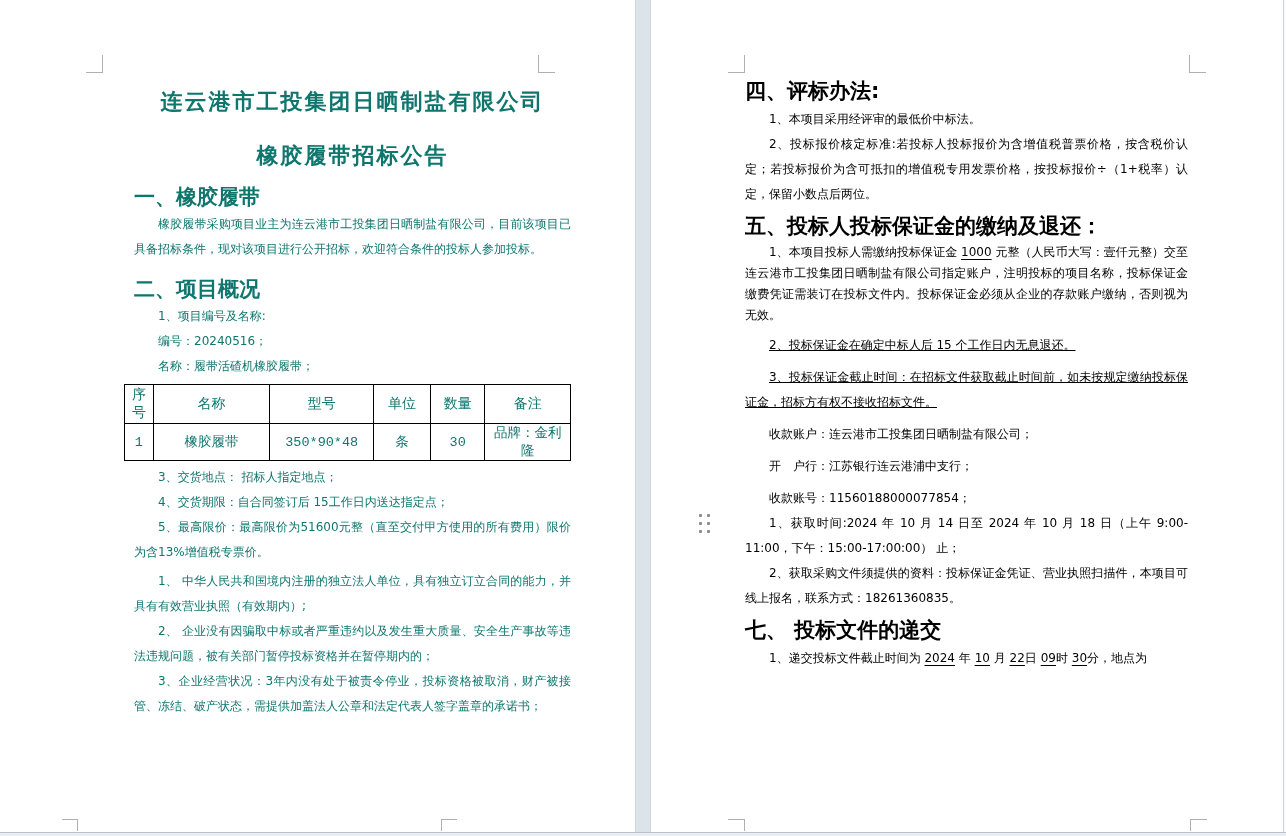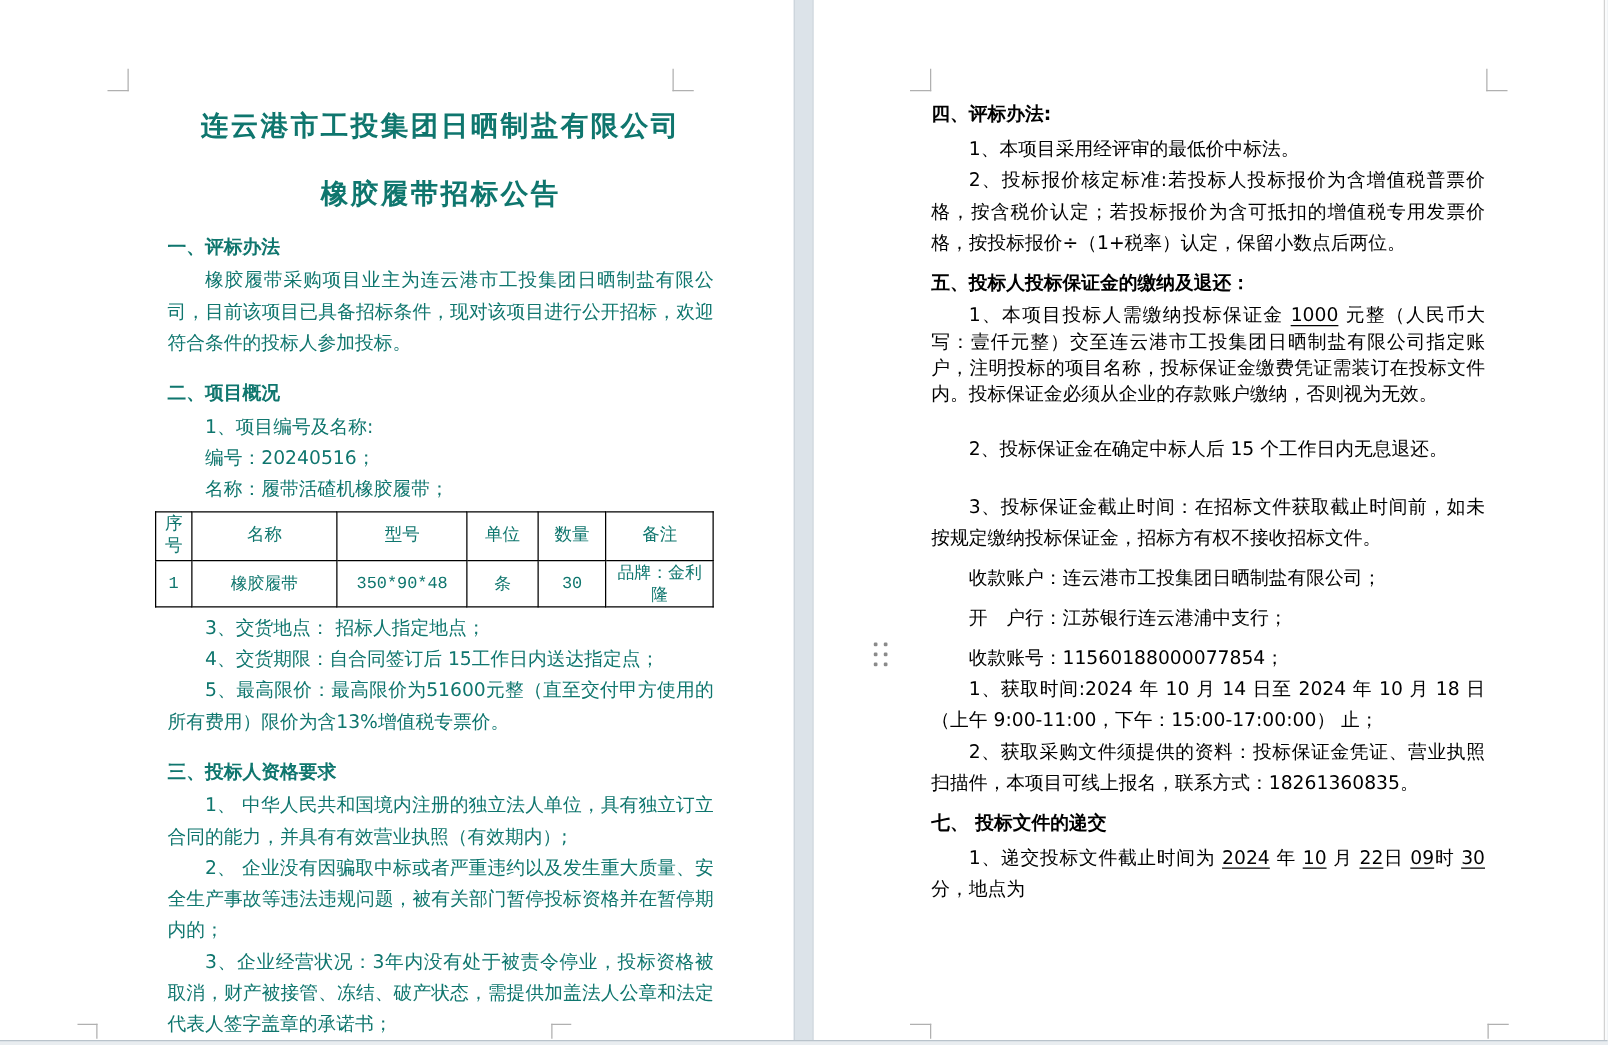--- a/index.html
+++ b/index.html
@@ -40,53 +40,53 @@
   }
   .handle i{background:#8a8a8a;border-radius:1px;}
 
   .content1{position:absolute;left:103px;top:0;width:437px;padding-top:88px;color:#0f766e;margin-left:31px;}
   .content2{position:absolute;left:94px;top:0;width:443px;padding-top:80px;color:#000;}
 
   .doc-title{margin:0;text-align:center;font-size:22px;font-weight:bold;
     letter-spacing:2px;line-height:28px;}
   .doc-title.second{margin-top:26px;}
 
-  .h{margin:0;font-size:15px;font-weight:bold;line-height:22px;}
+  .h{margin:0;font-size:21px;font-weight:bold;line-height:22px;}
   .content1 .h{margin-top:16px;}
   .content2 .h{margin-top:8px;margin-bottom:5px;}
   .content2 .h.first{margin-top:0;}
 
-  p{margin:0;font-size:15px;line-height:25px;text-align:justify;}
+  p{margin:0;font-size:12px;line-height:25px;text-align:justify;}
   .ind{text-indent:2em;}
   .mt{margin-top:4px;}
   .u{text-decoration:underline;text-underline-offset:3px;}
 
   .s5p{line-height:21px;}
-  .s5i{line-height:25px;margin-top:21px;}
+  .s5i{line-height:25px;margin-top:7px;text-decoration:underline;}
   .acct{line-height:25px;margin-top:7px;}
 
   table{border-collapse:collapse;margin-top:5px;margin-left:-10px;width:447px;
     table-layout:fixed;font-family:Liberation Mono, monospace;}
   th,td{border:1px solid #000;text-align:center;padding:0 2px;
     font-size:14px;font-weight:normal;overflow:hidden;}
   th{height:38px;line-height:18px;}
   td{height:21px;font-size:13.5px;}
   .c0{width:28px;}.c1{width:113px;}.c2{width:101px;}.c3{width:55px;}.c4{width:53px;}.c5{width:83px;}
 </style>
 </head>
 <body>
 
 <div class="canvas">
 
   <div class="page page1">
     <div class="content1">
       <h1 class="doc-title">连云港市工投集团日晒制盐有限公司</h1>
       <h1 class="doc-title second">橡胶履带招标公告</h1>
 
-      <h2 class="h">一、评标办法</h2>
+      <h2 class="h">一、橡胶履带</h2>
       <p class="ind mt">橡胶履带采购项目业主为连云港市工投集团日晒制盐有限公司，目前该项目已具备招标条件，现对该项目进行公开招标，欢迎符合条件的投标人参加投标。</p>
 
       <h2 class="h">二、项目概况</h2>
       <p class="ind mt">1、项目编号及名称:</p>
       <p class="ind">编号：20240516；</p>
       <p class="ind">名称：履带活碴机橡胶履带；</p>
 
       <table>
         <colgroup>
           <col class="c0">
@@ -115,21 +115,20 @@
             <td>30</td>
             <td>品牌：金利隆</td>
           </tr>
         </tbody>
       </table>
 
       <p class="ind mt">3、交货地点： 招标人指定地点；</p>
       <p class="ind">4、交货期限：自合同签订后 15工作日内送达指定点；</p>
       <p class="ind">5、最高限价：最高限价为51600元整（直至交付甲方使用的所有费用）限价为含13%增值税专票价。</p>
 
-      <h2 class="h">三、投标人资格要求</h2>
       <p class="ind mt">1、 中华人民共和国境内注册的独立法人单位，具有独立订立合同的能力，并具有有效营业执照（有效期内）;</p>
       <p class="ind">2、 企业没有因骗取中标或者严重违约以及发生重大质量、安全生产事故等违法违规问题，被有关部门暂停投标资格并在暂停期内的；</p>
       <p class="ind">3、企业经营状况：3年内没有处于被责令停业，投标资格被取消，财产被接管、冻结、破产状态，需提供加盖法人公章和法定代表人签字盖章的承诺书；</p>
 
     </div>
   </div>
 
   <div class="gap"></div>
 
   <div class="page page2">

